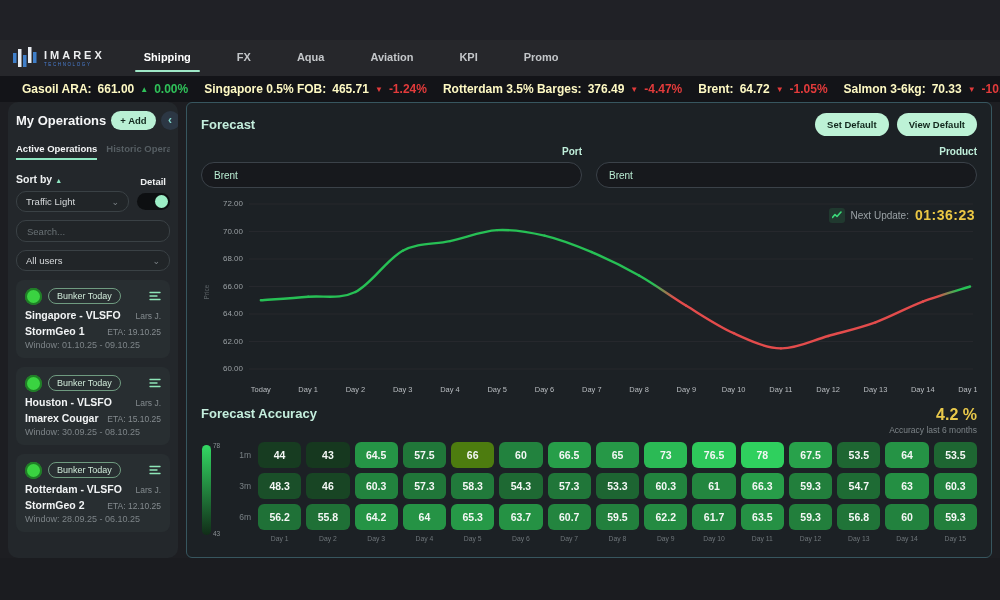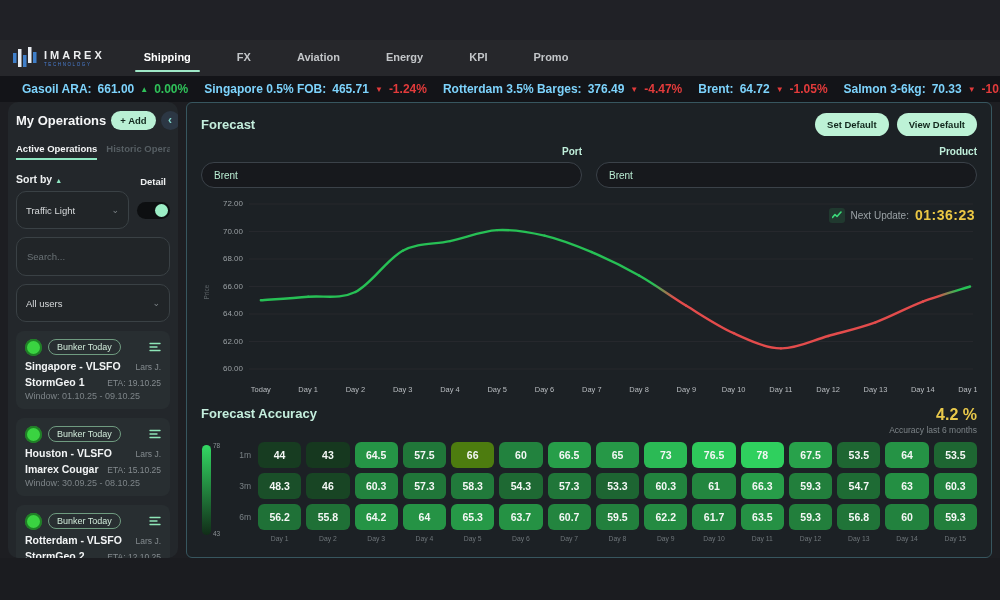--- a/index.html
+++ b/index.html
@@ -15,21 +15,21 @@
   .logo-text .brand { font-size:11px; font-weight:bold; letter-spacing:3px; color:#eceef0; }
   .logo-text .brand-sub { font-size:4.5px; letter-spacing:1.6px; color:#4a7fd4; margin-top:1px; }
   .nav-tabs { display:flex; margin-left:16px; height:36px; }
   .nav-tab { padding:0 23px; line-height:34px; font-size:11px; font-weight:bold; color:#c3c6c9; cursor:pointer; position:relative; white-space:nowrap; }
   .nav-tab.active { color:#ffffff; }
   .nav-tab.active::after { content:""; position:absolute; left:14px; right:14px; bottom:4px; height:2px; border-radius:2px; background:#9fe9c8; }
 
   
   .ticker { height:26px; background:#131418; display:flex; align-items:center; justify-content:space-between; gap:16px; padding:0 22px; overflow:hidden; white-space:nowrap; }
   .tick-item { display:flex; align-items:center; gap:6px; flex-shrink:0; font-size:12px; font-weight:bold; }
-  .tick-label, .tick-value { color:#7dd3fc; }
+  .tick-label, .tick-value { color:#fef9c3; }
   .tick-arrow { font-size:8px; }
   .tick-arrow.up, .tick-change.up { color:#2fc159; }
   .tick-arrow.down, .tick-change.down { color:#e23b3b; }
 
   
   .content { display:flex; gap:8px; padding:0 8px; height:456px; }
   .sidebar { width:170px; background:#23272b; border-radius:10px; padding:9px 8px; overflow:hidden; }
   .panel { flex:1; background:#1c2125; border:1px solid #37565f; border-radius:6px; padding:10px 14px 8px 14px; overflow:hidden; }
 
   
@@ -38,26 +38,26 @@
   .add-btn { background:#b9f0d4; color:#12281d; border:none; border-radius:999px; font-size:9.5px; font-weight:bold; padding:4px 9px; cursor:pointer; font-family:inherit; white-space:nowrap; }
   .collapse-btn { width:19px; height:19px; border-radius:50%; background:#2c3744; color:#7fd3c9; border:none; font-size:12px; font-weight:bold; line-height:17px; cursor:pointer; flex-shrink:0; }
   .sb-tabs { display:flex; gap:9px; margin-top:13px; white-space:nowrap; overflow:hidden; }
   .sb-tab { font-size:9.5px; font-weight:bold; color:#565e63; cursor:pointer; padding-bottom:4px; }
   .sb-tab.active { color:#f2f4f5; border-bottom:2px solid #8fe7c2; }
   .sort-row { display:flex; align-items:flex-end; justify-content:space-between; margin-top:9px; }
   .sort-label { font-size:10.5px; font-weight:bold; color:#eef0f1; }
   .sort-arrow { font-size:7px; color:#8fe7c2; margin-left:3px; }
   .detail-label { font-size:9.5px; font-weight:bold; color:#eef0f1; padding-right:4px; }
   .ctrl-row { display:flex; align-items:center; gap:8px; margin-top:4px; }
-  .select { display:flex; align-items:center; justify-content:space-between; height:38px; border:1px solid #3a4145; border-radius:10px; background:#212528; color:#d7dadc; font-size:9.5px; padding:0 9px; cursor:pointer; }
+  .select { display:flex; align-items:center; justify-content:space-between; height:21px; border:1px solid #3a4145; border-radius:10px; background:#212528; color:#d7dadc; font-size:9.5px; padding:0 9px; cursor:pointer; }
   .select .chev { color:#7d8488; font-size:9px; }
   .select.pillfull { flex:1; }
   .toggle { width:33px; height:17px; border-radius:9px; background:#0d0f11; position:relative; cursor:pointer; flex-shrink:0; }
   .toggle .knob { position:absolute; right:2px; top:2px; width:13px; height:13px; border-radius:50%; background:#9ceec6; }
-  .search-input { width:100%; height:39px; margin-top:8px; border:1px solid #3a4145; border-radius:10px; background:#212528; color:#c6cacd; font-size:9.5px; padding:0 10px; font-family:inherit; outline:none; }
+  .search-input { width:100%; height:22px; margin-top:8px; border:1px solid #3a4145; border-radius:10px; background:#212528; color:#c6cacd; font-size:9.5px; padding:0 10px; font-family:inherit; outline:none; }
   .search-input::placeholder { color:#6a7276; }
   .mt8 { margin-top:8px; }
 
   .op-card { background:#282e31; border-radius:8px; padding:7px 9px 8px 9px; margin-top:9px; cursor:pointer; }
   .op-row1 { display:flex; align-items:center; gap:6px; }
   .status-light { width:17px; height:17px; border-radius:50%; background:#3ad341; box-shadow:inset 0 0 0 2px rgba(10,60,16,.55); flex-shrink:0; }
   .op-badge { border:1px solid #6f9b80; border-radius:9px; color:#cfe9d8; font-size:9px; padding:2px 8px; white-space:nowrap; }
   .op-spacer { flex:1; }
   .op-detail-icon { color:#8ee6b8; flex-shrink:0; cursor:pointer; }
   .op-line { display:flex; justify-content:space-between; align-items:baseline; margin-top:4px; }
@@ -112,22 +112,22 @@
         <rect x="21" y="6" width="3.5" height="11" fill="#3f7fc9"></rect>
       </svg>
       <div class="logo-text">
         <div class="brand">IMAREX</div>
         <div class="brand-sub">TECHNOLOGY</div>
       </div>
     </div>
     <nav class="nav-tabs" id="nav-tabs">
         <div class="nav-tab active">Shipping</div>
         <div class="nav-tab">FX</div>
+        <div class="nav-tab">Aqua</div>
         <div class="nav-tab">Aviation</div>
-        <div class="nav-tab">Energy</div>
         <div class="nav-tab">KPI</div>
         <div class="nav-tab">Promo</div>
       </nav>
   </header>
 
   <div class="ticker" id="ticker">
       <div class="tick-item">
         <span class="tick-label">Gasoil ARA:</span>
         <span class="tick-value">661.00</span>
         <span class="tick-arrow up">▲</span>

